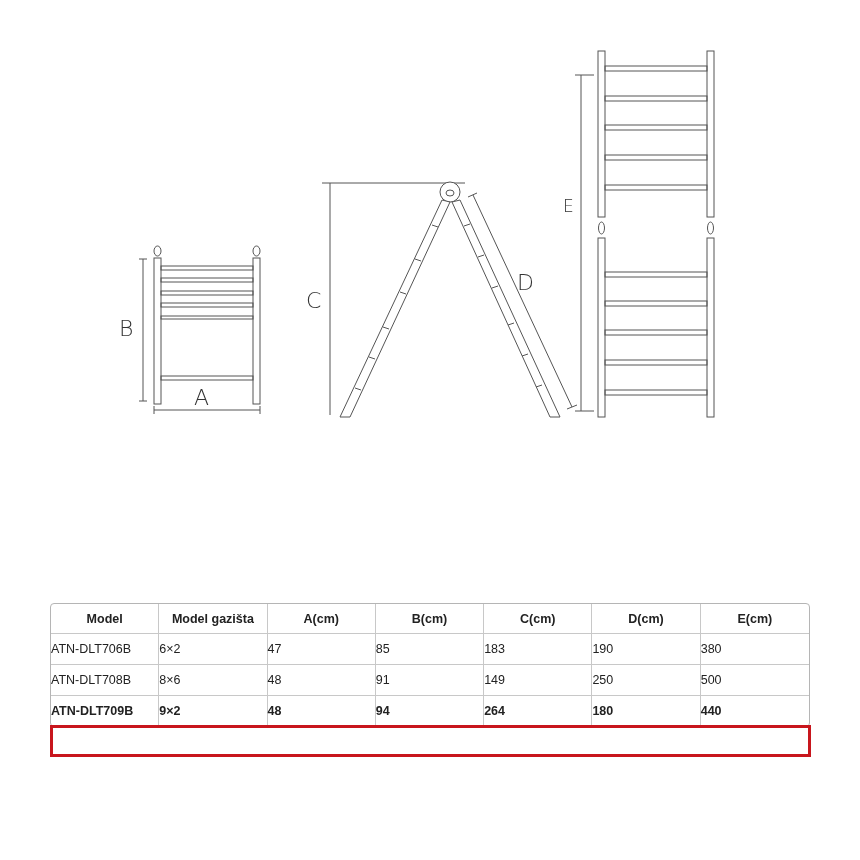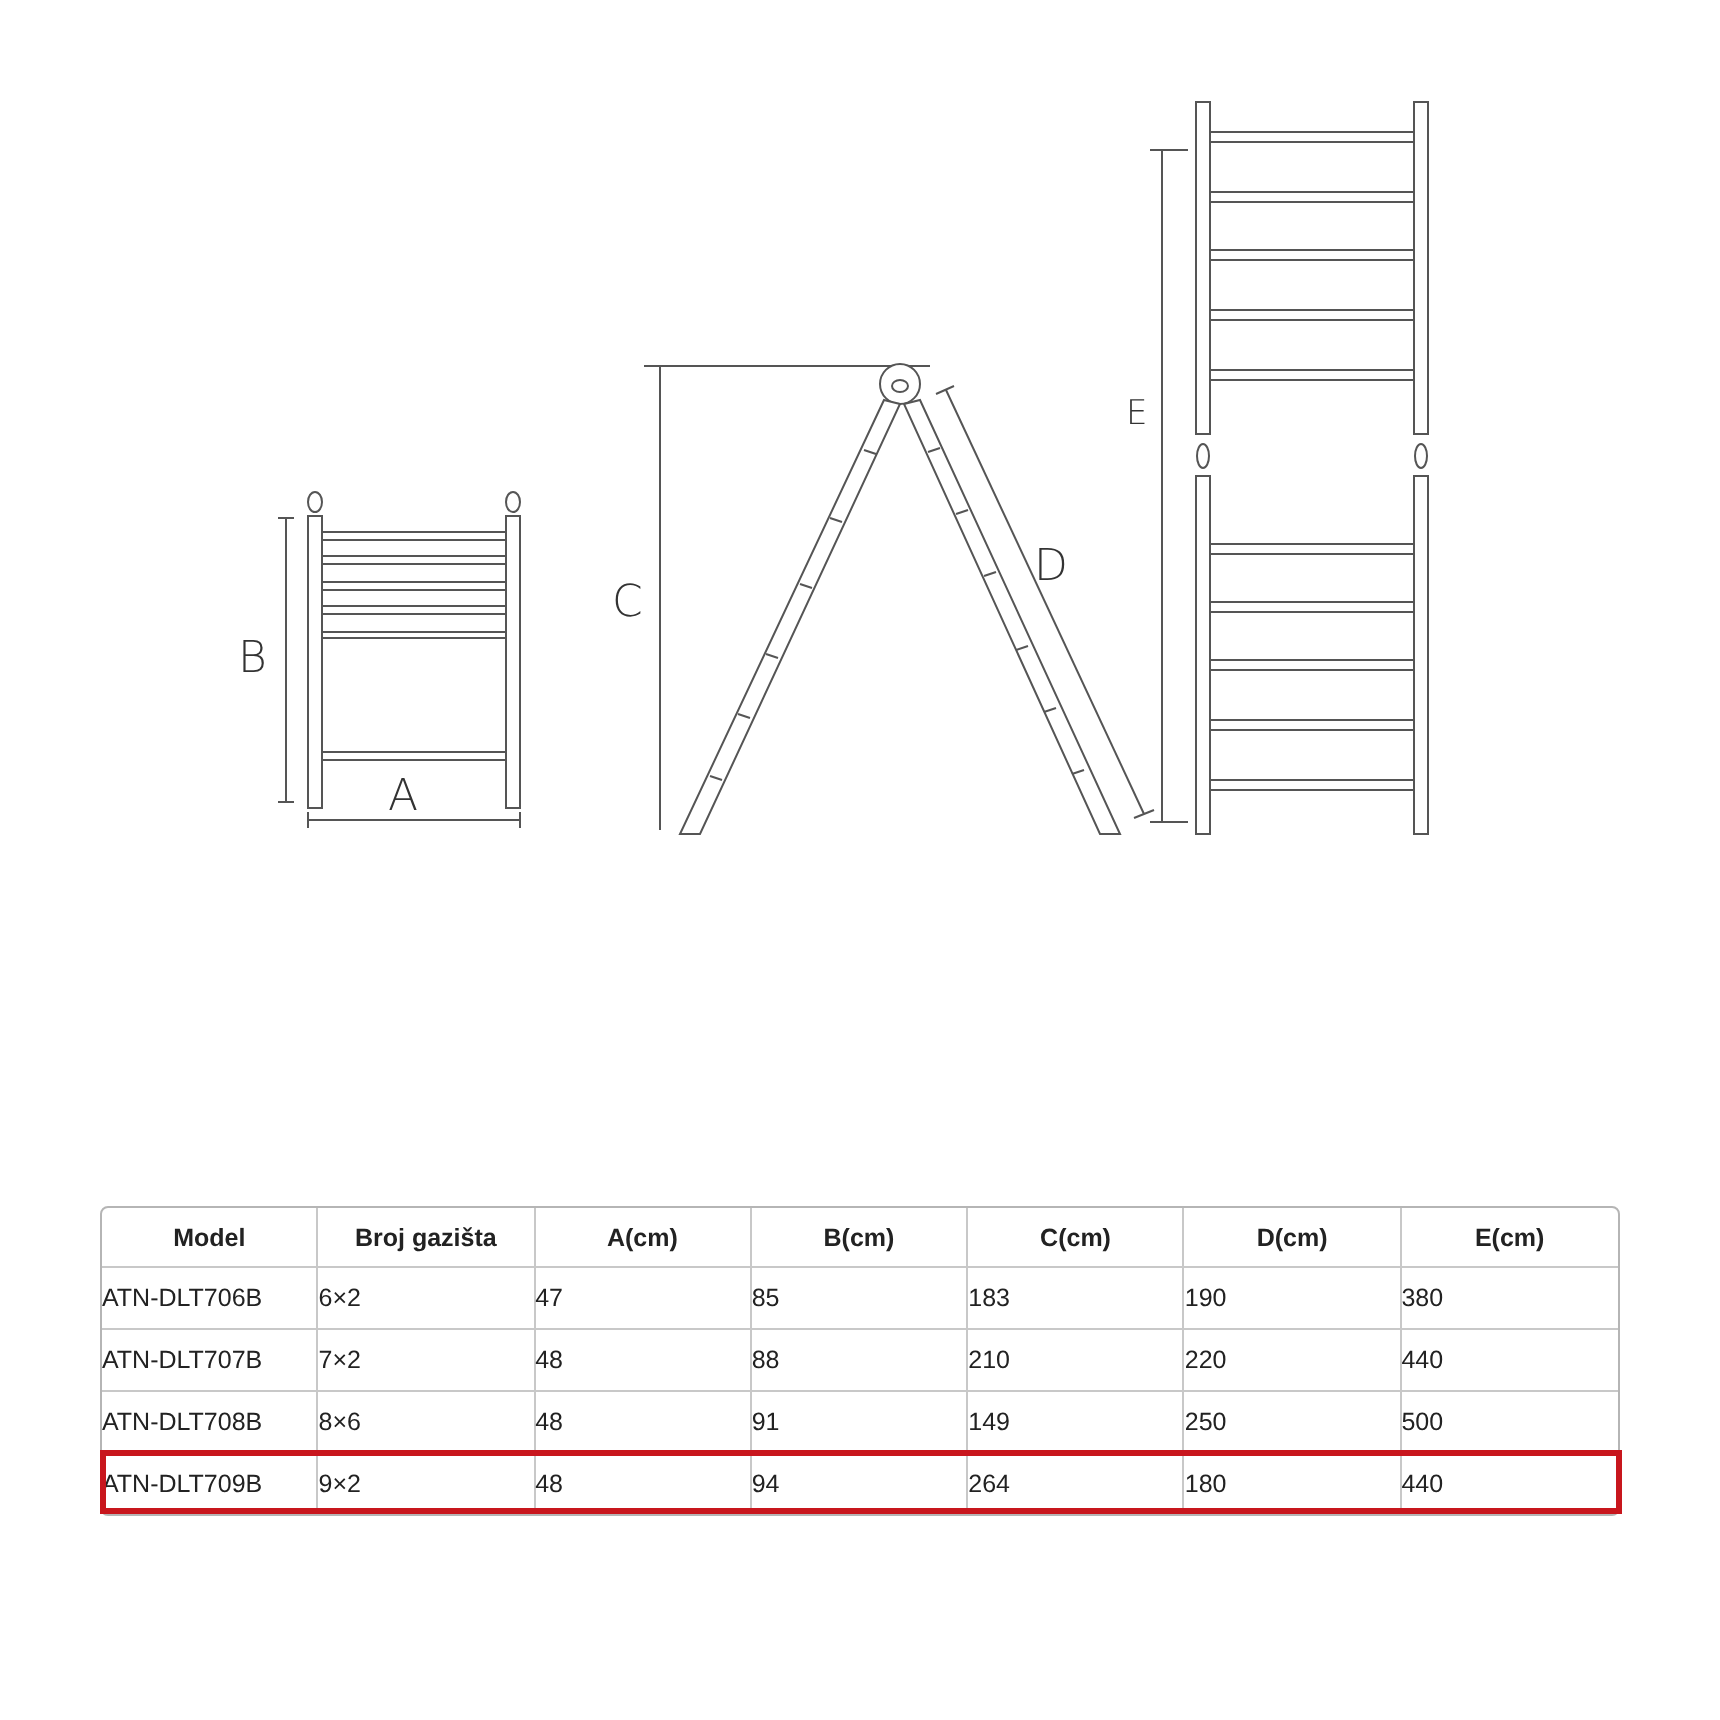--- a/index.html
+++ b/index.html
@@ -11,21 +11,21 @@
     border-collapse: separate; border-spacing: 0;
     border: 1px solid #b5b5b5; border-radius: 4px; overflow: hidden;
     font-size: 12.5px; color: #222; table-layout: fixed;
   }
   #spec-table th, #spec-table td {
     height: 30px; padding: 0; vertical-align: middle;
     border-right: 1px solid #c8c8c8; border-bottom: 1px solid #c8c8c8;
   }
   #spec-table th { font-weight: bold; height: 29px; }
   #spec-table tr > *:last-child { border-right: none; }
-  #spec-table tbody tr:last-child td { border-bottom: none; }
+  #spec-table tbody tr:last-child td { border-bottom: none; font-weight: bold; }
   #highlight {
     position: absolute; left: 50px; top: 725px; width: 755px; height: 26px;
     border: 3px solid #c8161d; pointer-events: none;
   }
 </style>
 </head>
 <body>
 
 <svg id="diagram" viewBox="0 0 860 440" xmlns="http://www.w3.org/2000/svg">
   <g stroke="#555" stroke-width="1" fill="none">
@@ -99,46 +99,37 @@
   <text class="dim-label" x="194" y="405">A</text>
   <text class="dim-label" x="306" y="308">C</text>
   <text class="dim-label" x="517" y="290">D</text>
   <text class="dim-label" x="563" y="212" style="font-size:17px">E</text>
 </svg>
 
 <table id="spec-table">
   <thead>
     <tr>
       <th>Model</th>
-      <th>Broj gazišta</th>
+      <th>Model gazišta</th>
       <th>A(cm)</th>
       <th>B(cm)</th>
       <th>C(cm)</th>
       <th>D(cm)</th>
       <th>E(cm)</th>
     </tr>
   </thead>
   <tbody>
     <tr>
       <td>ATN-DLT706B</td>
       <td>6×2</td>
       <td>47</td>
       <td>85</td>
       <td>183</td>
       <td>190</td>
       <td>380</td>
-    </tr>
-    <tr>
-      <td>ATN-DLT707B</td>
-      <td>7×2</td>
-      <td>48</td>
-      <td>88</td>
-      <td>210</td>
-      <td>220</td>
-      <td>440</td>
     </tr>
     <tr>
       <td>ATN-DLT708B</td>
       <td>8×6</td>
       <td>48</td>
       <td>91</td>
       <td>149</td>
       <td>250</td>
       <td>500</td>
     </tr>

